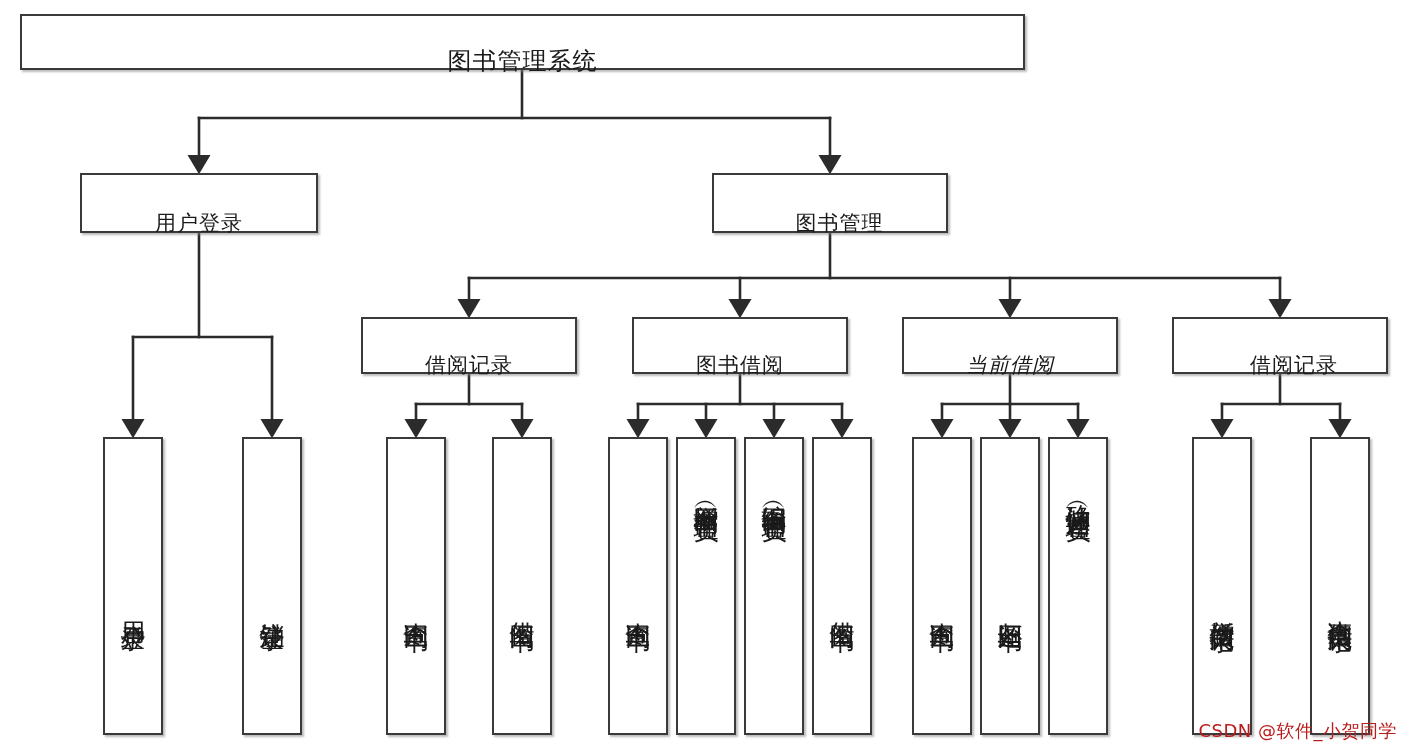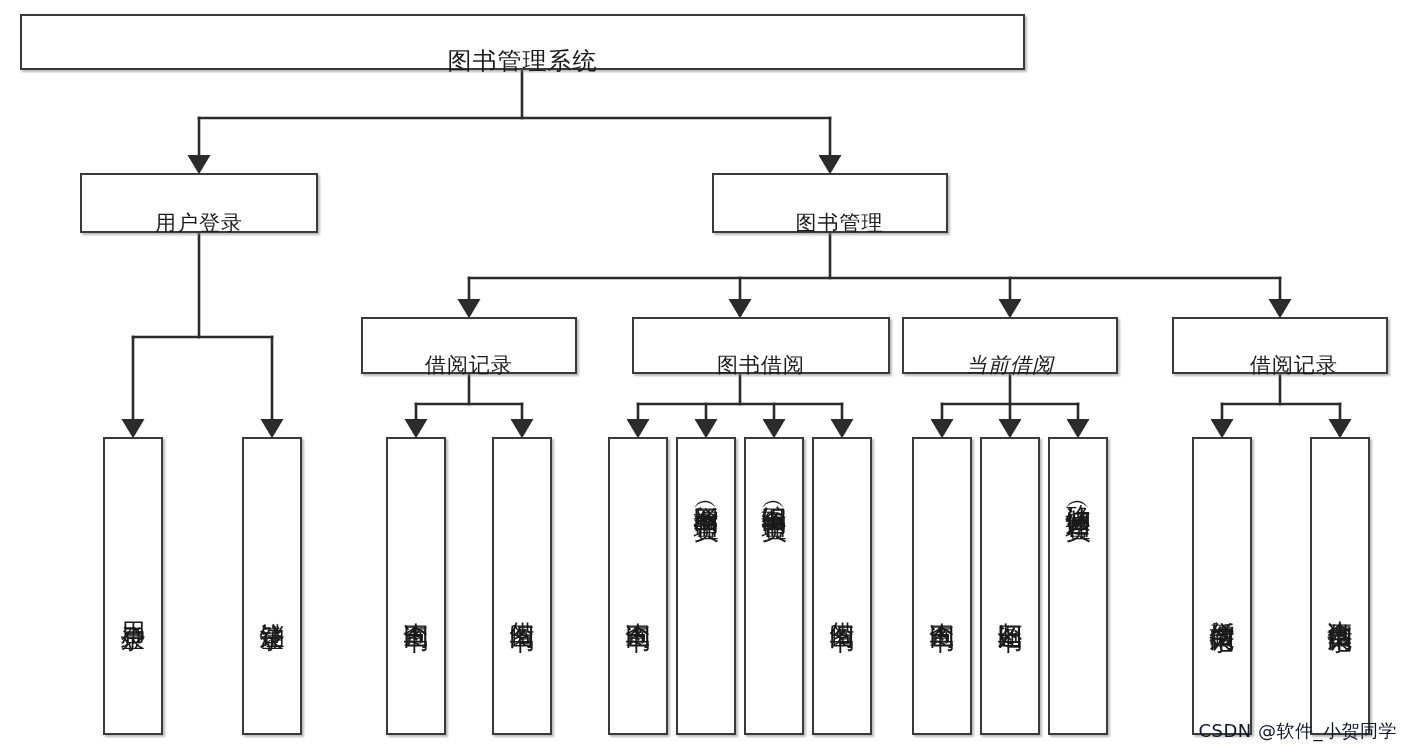--- a/index.html
+++ b/index.html
@@ -69,21 +69,21 @@
     font-size: 25px;
     line-height: 1.08;
     letter-spacing: 2px;
     white-space: nowrap;
   }
   #watermark {
     position: absolute;
     right: 8px;
     bottom: 4px;
     font-size: 18px;
-    color: #0f172a;
+    color: #b91c1c;
     letter-spacing: 0.5px;
     white-space: nowrap;
     pointer-events: none;
   }
 </style>
 </head>
 <body>
 
 <div id="diagram-root">
 
@@ -149,21 +149,21 @@
   </div>
 
   <div class="node level-mid" style="left:712px; top:173px; width:236px; height:60px;padding-left:19px;">
     <span class="node-label">图书管理</span>
   </div>
 
   <div class="node level-mid" style="left:361px; top:317px; width:216px; height:57px;">
     <span class="node-label">借阅记录</span>
   </div>
 
-  <div class="node level-mid" style="left:632px; top:317px; width:258px; height:57px;">
+  <div class="node level-mid" style="left:632px; top:317px; width:216px; height:57px;">
     <span class="node-label">图书借阅</span>
   </div>
 
   <div class="node level-mid" style="left:902px; top:317px; width:216px; height:57px;font-style:italic;">
     <span class="node-label">当前借阅</span>
   </div>
 
   <div class="node level-mid" style="left:1172px; top:317px; width:216px; height:57px;padding-left:28px;">
     <span class="node-label">借阅记录</span>
   </div>

